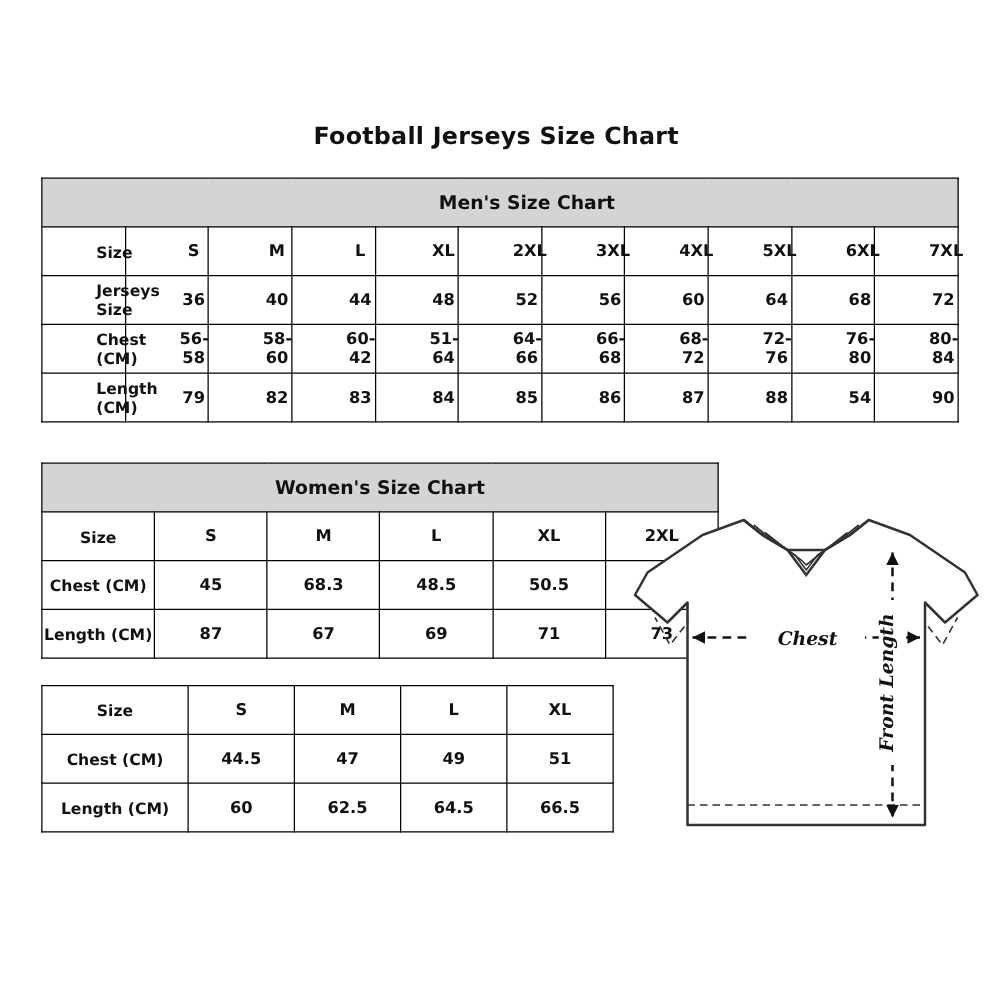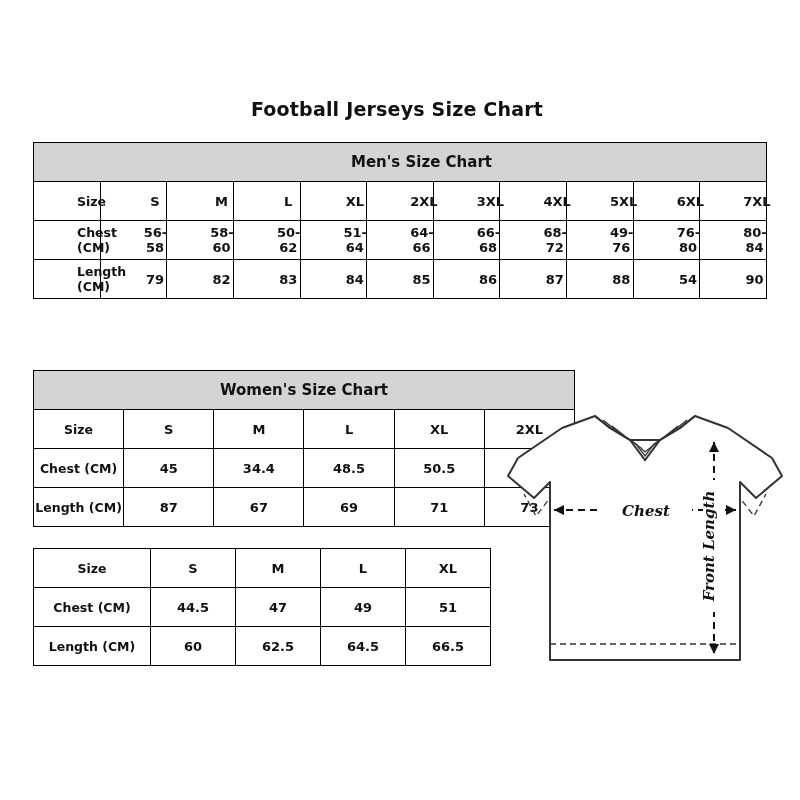--- a/index.html
+++ b/index.html
@@ -114,29 +114,42 @@
       <td>L</td>
       <td>XL</td>
       <td>2XL</td>
       <td>3XL</td>
       <td>4XL</td>
       <td>5XL</td>
       <td>6XL</td>
       <td>7XL</td>
     </tr>
     <tr>
+      <td class="row-label">Jerseys Size</td>
+      <td>36</td>
+      <td>40</td>
+      <td>44</td>
+      <td>48</td>
+      <td>52</td>
+      <td>56</td>
+      <td>60</td>
+      <td>64</td>
+      <td>68</td>
+      <td>72</td>
+    </tr>
+    <tr>
       <td class="row-label">Chest (CM)</td>
       <td>56-58</td>
       <td>58-60</td>
-      <td>50-62</td>
+      <td>60-42</td>
       <td>51-64</td>
       <td>64-66</td>
       <td>66-68</td>
       <td>68-72</td>
-      <td>49-76</td>
+      <td>72-76</td>
       <td>76-80</td>
       <td>80-84</td>
     </tr>
     <tr>
       <td class="row-label">Length (CM)</td>
       <td>79</td>
       <td>82</td>
       <td>83</td>
       <td>84</td>
       <td>85</td>
@@ -158,21 +171,21 @@
       <td class="row-label">Size</td>
       <td>S</td>
       <td>M</td>
       <td>L</td>
       <td>XL</td>
       <td>2XL</td>
     </tr>
     <tr>
       <td class="row-label">Chest (CM)</td>
       <td>45</td>
-      <td>34.4</td>
+      <td>68.3</td>
       <td>48.5</td>
       <td>50.5</td>
       <td>52.5</td>
     </tr>
     <tr>
       <td class="row-label">Length (CM)</td>
       <td>87</td>
       <td>67</td>
       <td>69</td>
       <td>71</td>

